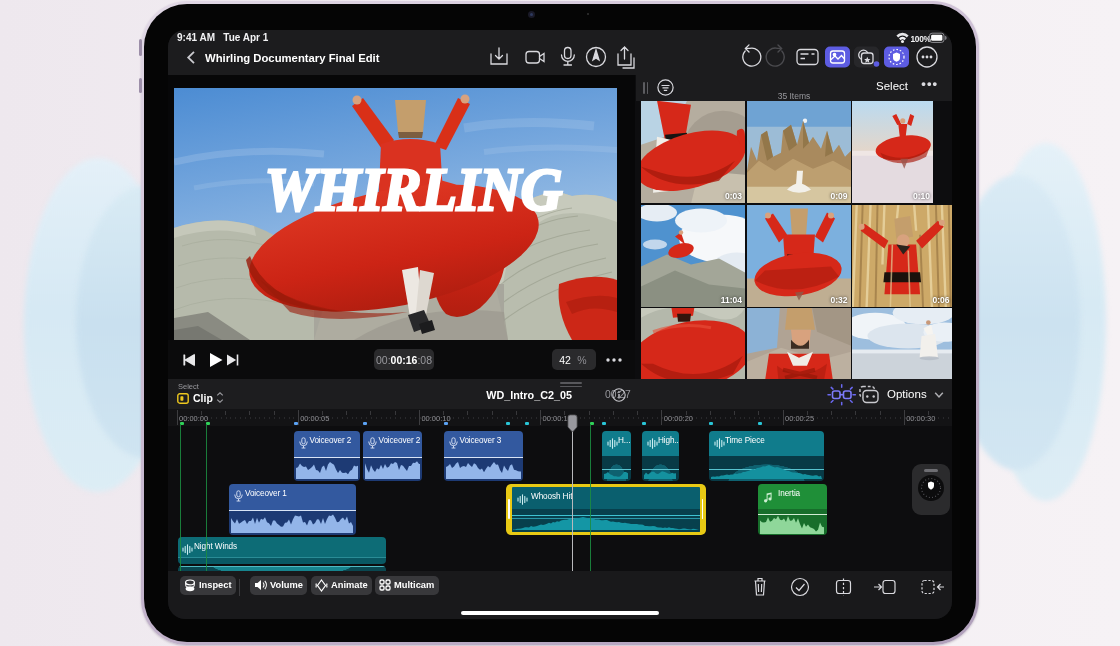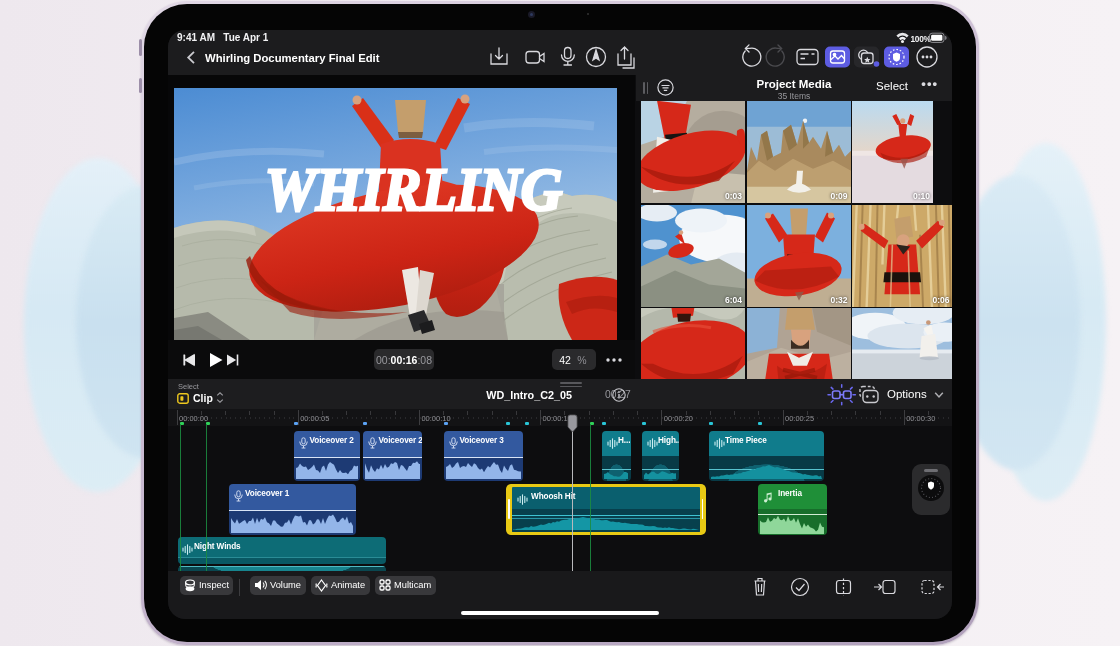--- a/index.html
+++ b/index.html
@@ -44,22 +44,22 @@
   #tlhdr { position:absolute; left:0; top:349px; width:784px; height:30px; background:#1d1d1f; }
   #ruler { position:absolute; left:0; top:379px; width:784px; height:17px; background:#131315;
     background-image:repeating-linear-gradient(90deg, #28282b 0 1px, transparent 1px 4.85px);
     background-size:100% 2px; background-position:8.5px 8px; background-repeat:no-repeat; }
   .tick { position:absolute; top:1px; width:1px; height:15px; background:#3d3d40; }
   .tlabel { position:absolute; top:4.5px; font-size:7.5px; color:#8e8e93; }
   .mtick { position:absolute; top:2px; width:1px; height:4px; background:#38383b; }
   .dot { position:absolute; top:13px; width:4px; height:2.5px; border-radius:1px; }
   #tlbody { position:absolute; left:0; top:396px; width:784px; height:145px; background:#0d0d0f; }
   .clip { position:absolute; border-radius:4px; overflow:hidden; }
-  .cliplabel { position:absolute; left:16px; top:5.5px; font-size:8.2px; font-weight:bold; color:#fff; white-space:nowrap; letter-spacing:-.1px; }
-  #botbar { position:absolute; left:0; top:541px; width:784px; height:48px; background:#19191b; }
+  .cliplabel { position:absolute; left:16px; top:5.5px; font-size:8.2px; font-weight:normal; color:#fff; white-space:nowrap; letter-spacing:-.1px; }
+  #botbar { position:absolute; left:0; top:541px; width:784px; height:48px; background:#19191b;font-weight:bold; }
   .bbtn { position:absolute; top:5px; height:18.5px; background:#38383b; border-radius:5px;
           color:#fff; font-size:9.3px; display:flex; align-items:center; padding:0 4.5px; gap:3px; }
   #homebar { position:absolute; left:293px; top:580.5px; width:198px; height:4px; border-radius:2px; background:#fff; z-index:8 }
 </style>
 </head>
 <body>
   <div class="blob" id="blobL1"></div>
   <div class="blob" id="blobL2"></div>
   <div class="blob" id="blobR1"></div>
   <div class="blob" id="blobR2"></div>
@@ -281,21 +281,21 @@
           <ellipse cx="80" cy="34" rx="42" ry="24" fill="#f6f8fa"></ellipse>
           <ellipse cx="60" cy="16" rx="26" ry="12" fill="#eef3f8"></ellipse>
           <ellipse cx="16" cy="8" rx="20" ry="9" fill="#e6edf4"></ellipse>
           <ellipse cx="96" cy="64" rx="26" ry="16" fill="#e4ebf2"></ellipse>
           <ellipse cx="14" cy="40" rx="12" ry="5" fill="#dfe9f2" opacity=".8"></ellipse>
           <path d="M0,62 L26,50 L50,60 L78,54 L104,68 L104,103 L0,103 Z" fill="#a3a698"></path>
           <path d="M0,82 L34,66 L68,80 L104,84 L104,103 L0,103 Z" fill="#8b9082"></path>
           <path d="M34,32 L40,28 L44,40 Z" fill="#d62819"></path>
           <ellipse cx="40" cy="46" rx="13" ry="7" fill="#d62819" transform="rotate(-14 40 46)"></ellipse>
           <circle cx="40" cy="28" r="2.2" fill="#d8a27e"></circle>
-        </svg><div class="dur">6:04</div></div>
+        </svg><div class="dur">11:04</div></div>
 <div class="thumb" style="left:578.5px;top:174.5px;width:104px;height:102px"><svg width="104" height="102" viewBox="0 0 104 103" preserveAspectRatio="xMidYMid slice">
           <rect width="104" height="103" fill="#7cb0de"></rect>
           <rect y="74" width="104" height="29" fill="#bfae92"></rect>
           <path d="M43,4 L61,4 L59,32 L45,32 Z" fill="#c49e6c"></path>
           <path d="M32,38 L18,14 L26,9 L40,30 Z" fill="#d62819"></path>
           <path d="M68,32 L80,8 L88,14 L76,38 Z" fill="#d62819"></path>
           <circle cx="21" cy="11" r="3" fill="#d8a27e"></circle>
           <circle cx="84" cy="11" r="3" fill="#d8a27e"></circle>
           <path d="M36,30 L68,30 L66,58 L38,58 Z" fill="#d62819"></path>
           <rect x="40" y="50" width="25" height="6" fill="#131313"></rect>
@@ -375,21 +375,20 @@
       <div class="abs" style="left:7px;top:6.5px;width:1.5px;height:12px;background:#5c5c60;border-radius:1px"></div>
 <div class="abs" style="left:10.5px;top:6.5px;width:1.5px;height:12px;background:#5c5c60;border-radius:1px"></div>
 <svg class="abs" style="left:21px;top:4px" width="17" height="17" viewBox="0 0 17 17">
         <circle cx="8.5" cy="8.5" r="7.6" fill="none" stroke="#d9d9de" stroke-width="1.2"></circle>
         <g stroke="#d9d9de" stroke-width="1.2">
           <line x1="4.5" y1="6.5" x2="12.5" y2="6.5"></line>
           <line x1="5.5" y1="8.9" x2="11.5" y2="8.9"></line>
           <line x1="6.8" y1="11.3" x2="10.2" y2="11.3"></line>
         </g>
       </svg>
-<div class="abs" style="left:0;top:3px;width:316px;text-align:center;font-size:11.5px;font-weight:bold;color:#fff">Project Media</div>
 <div class="abs" style="left:0;top:15.5px;width:316px;text-align:center;font-size:8.5px;color:#98989d">35 Items</div>
 <div class="abs" style="right:44px;top:5px;font-size:11.5px;color:#fff">Select</div>
 <div class="abs" style="right:14px;top:1px;font-size:13px;color:#d9d9de;letter-spacing:1px;font-weight:bold">•••</div>
     </div>
     <div id="tlhdr">
       <div class="abs" style="left:10px;top:3px;font-size:7.5px;color:#98989d">Select</div>
 <svg class="abs" style="left:9px;top:13.5px" width="12" height="11" viewBox="0 0 12 11">
         <rect x="0.8" y="0.8" width="10.4" height="9.4" rx="2" fill="none" stroke="#eec81e" stroke-width="1.4"></rect>
         <rect x="3.4" y="3.2" width="3" height="4.6" rx="0.8" fill="#eec81e"></rect>
       </svg>

